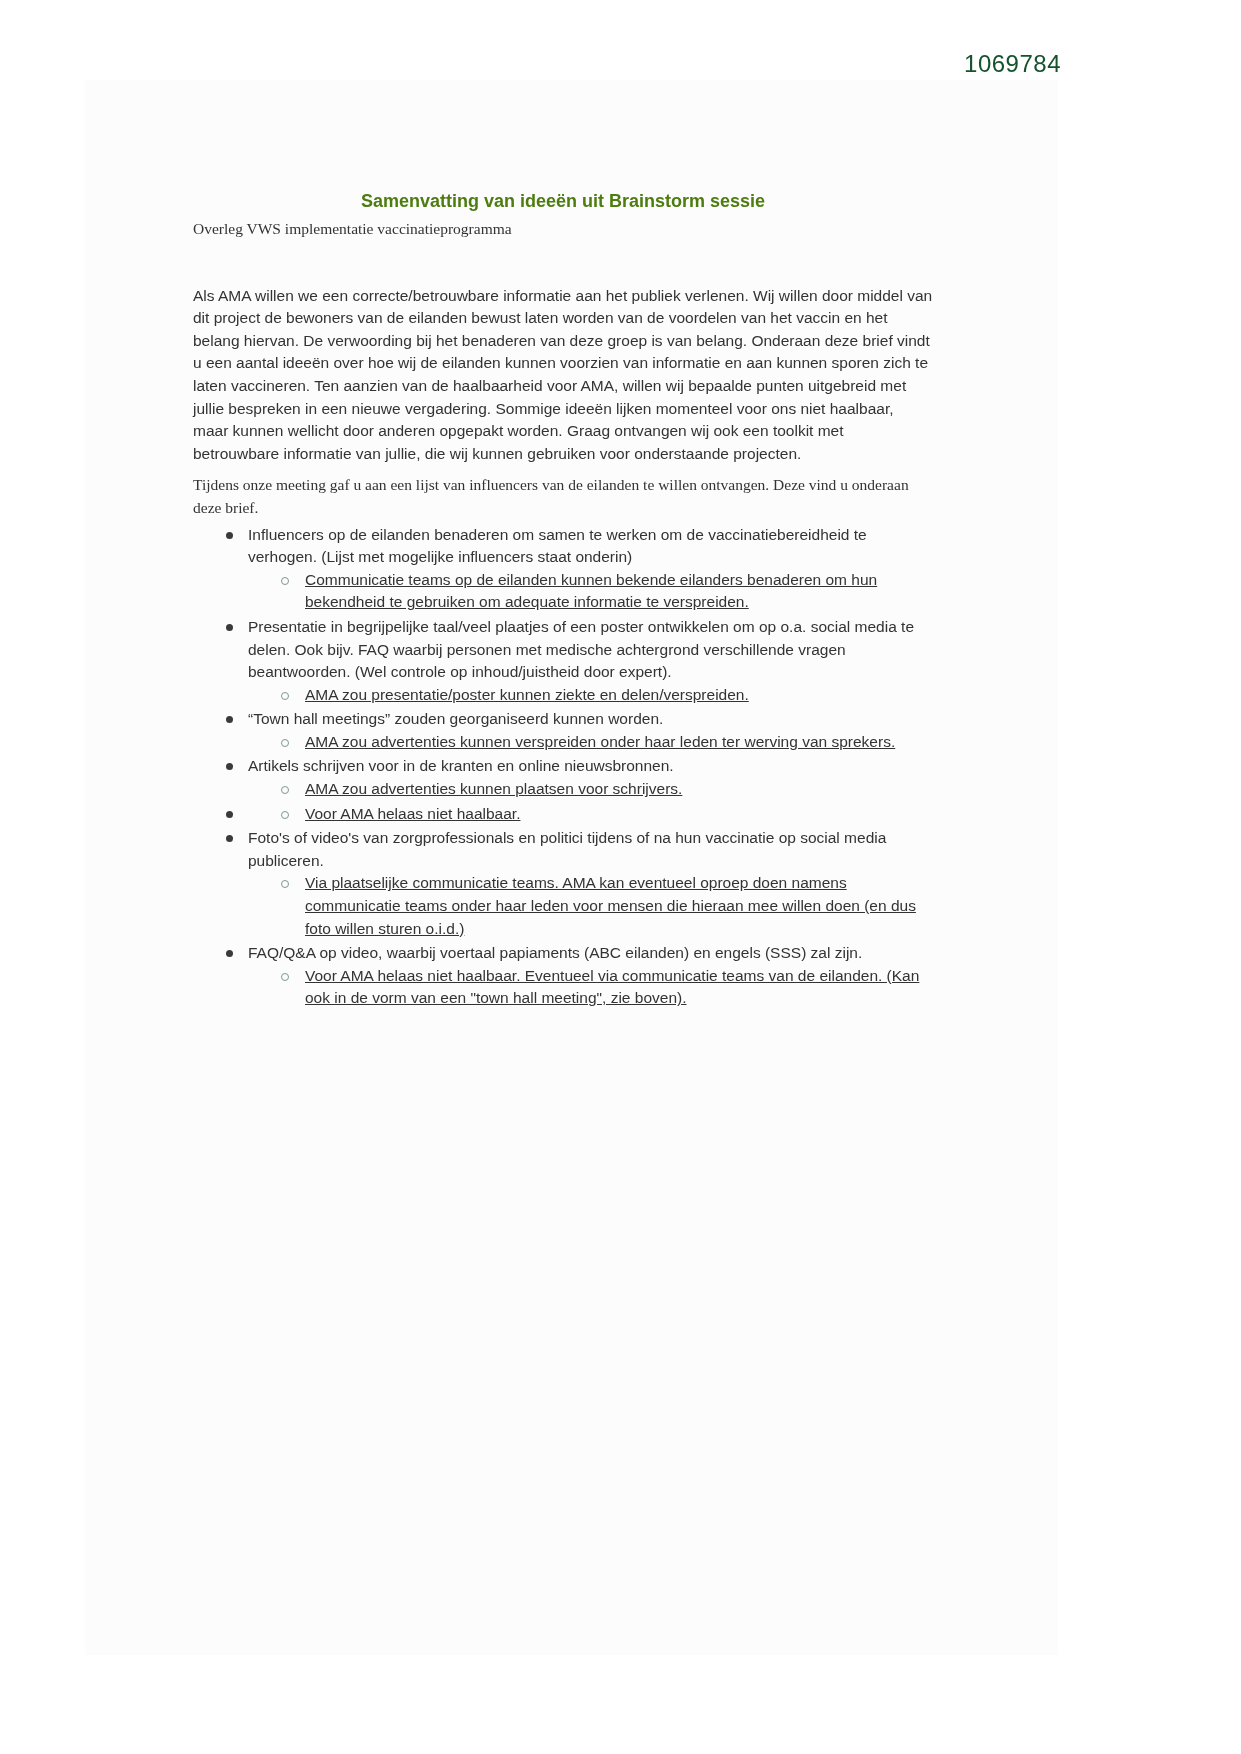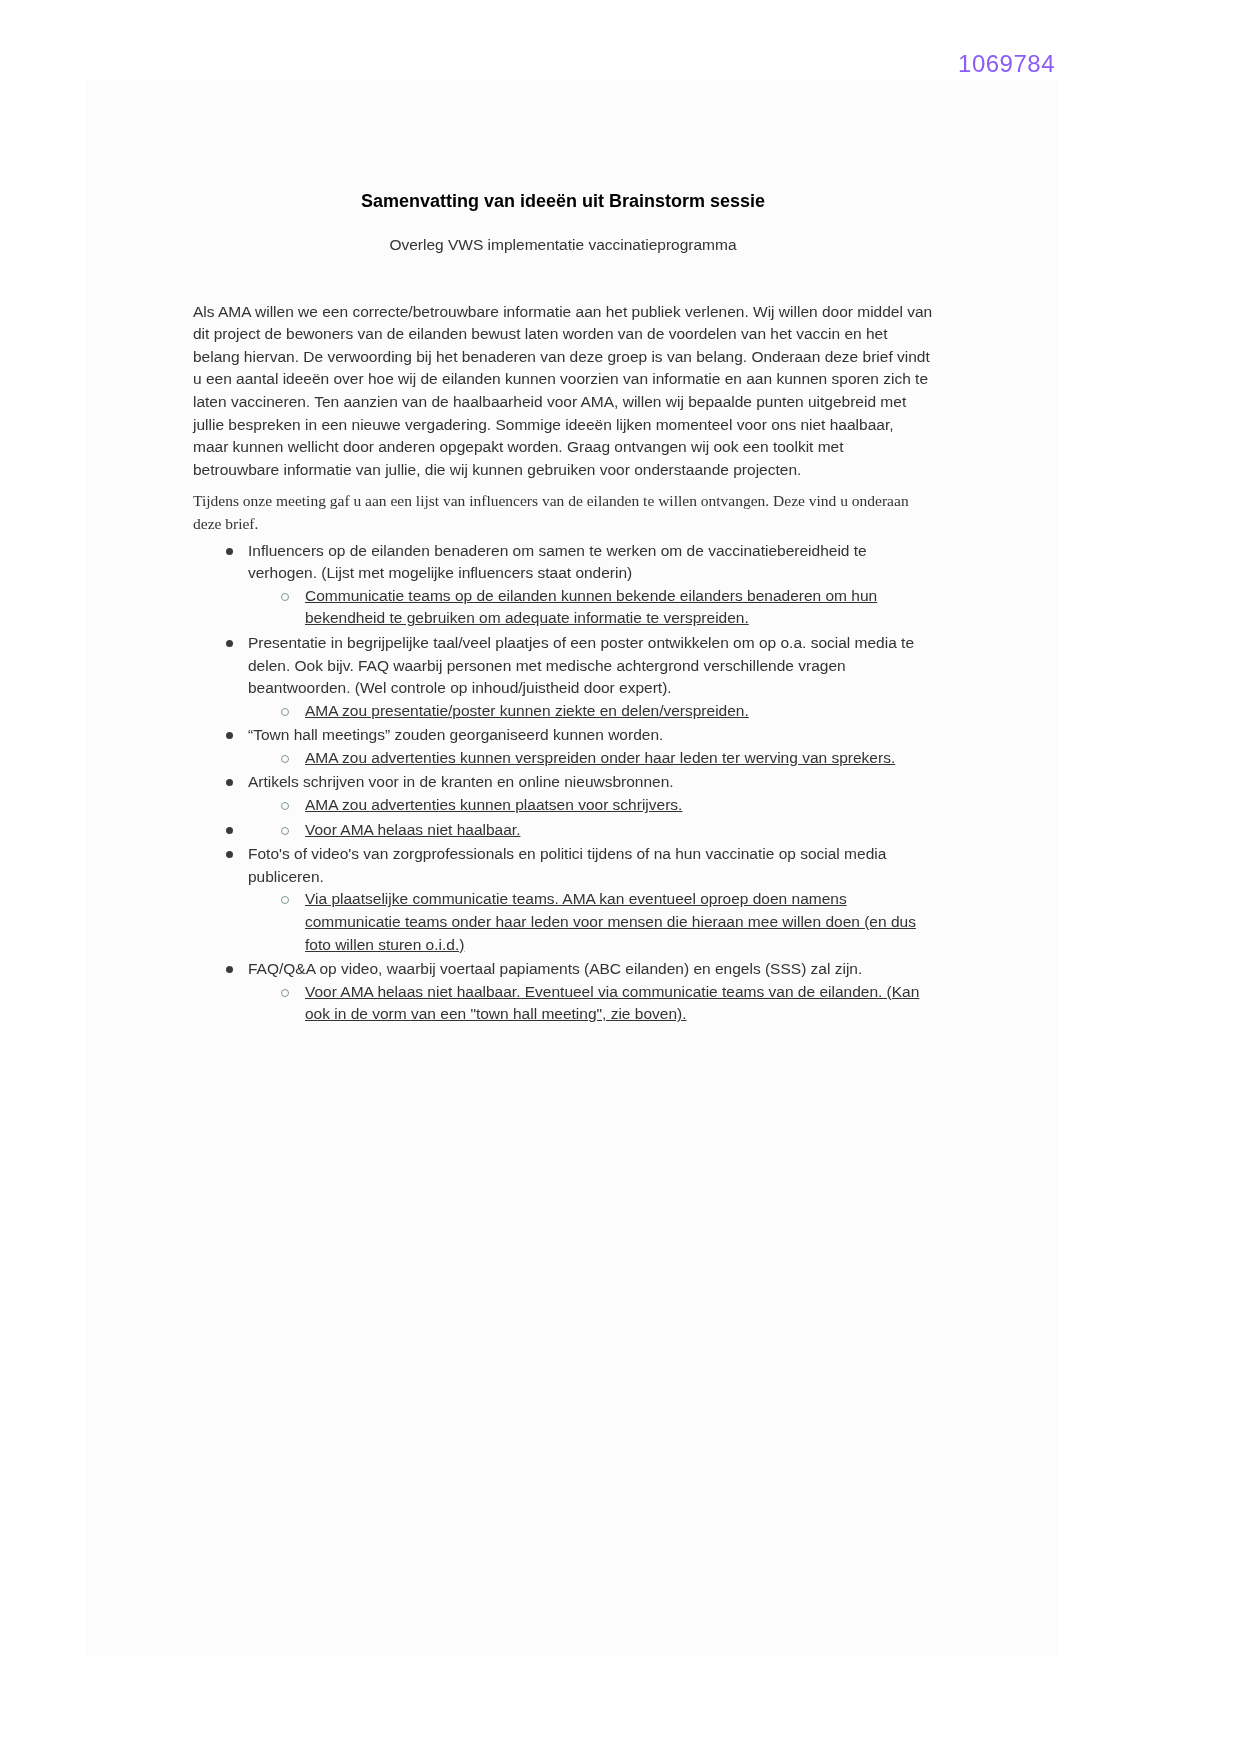--- a/index.html
+++ b/index.html
@@ -17,44 +17,44 @@
     position: absolute;
     left: 85px;
     top: 80px;
     width: 973px;
     height: 1575px;
     background: #fcfcfc;
   }
   .doc-number {
     position: absolute;
     top: 50px;
-    right: 186px;
+    right: 180px;
     font-size: 24px;
-    color: #8b5cf6;
+    color: #14532d;
     letter-spacing: 0.5px;
   }
   .content {
     position: absolute;
     left: 193px;
     top: 190px;
     width: 740px;
     font-size: 15.5px;
     line-height: 22.6px;
     color: #333333;
   }
   .title {
     text-align: center;
     font-size: 18px;
     line-height: 22px;
     font-weight: bold;
-    color: #000000;
+    color: #4d7c0f;
   }
   .subtitle {
-    text-align: center;
-    margin-top: 22px;
+    margin-top: 6px;
+    font-family: Liberation Serif, serif;
   }
   .para { margin-top: 44px; }
   .para-2 { margin-top: 9px; font-family: Liberation Serif, serif; }
   .section-heading {
     margin-top: 24px;
     font-style: italic;
     text-decoration: underline;
   }
   ul.blist {
     list-style: none;

